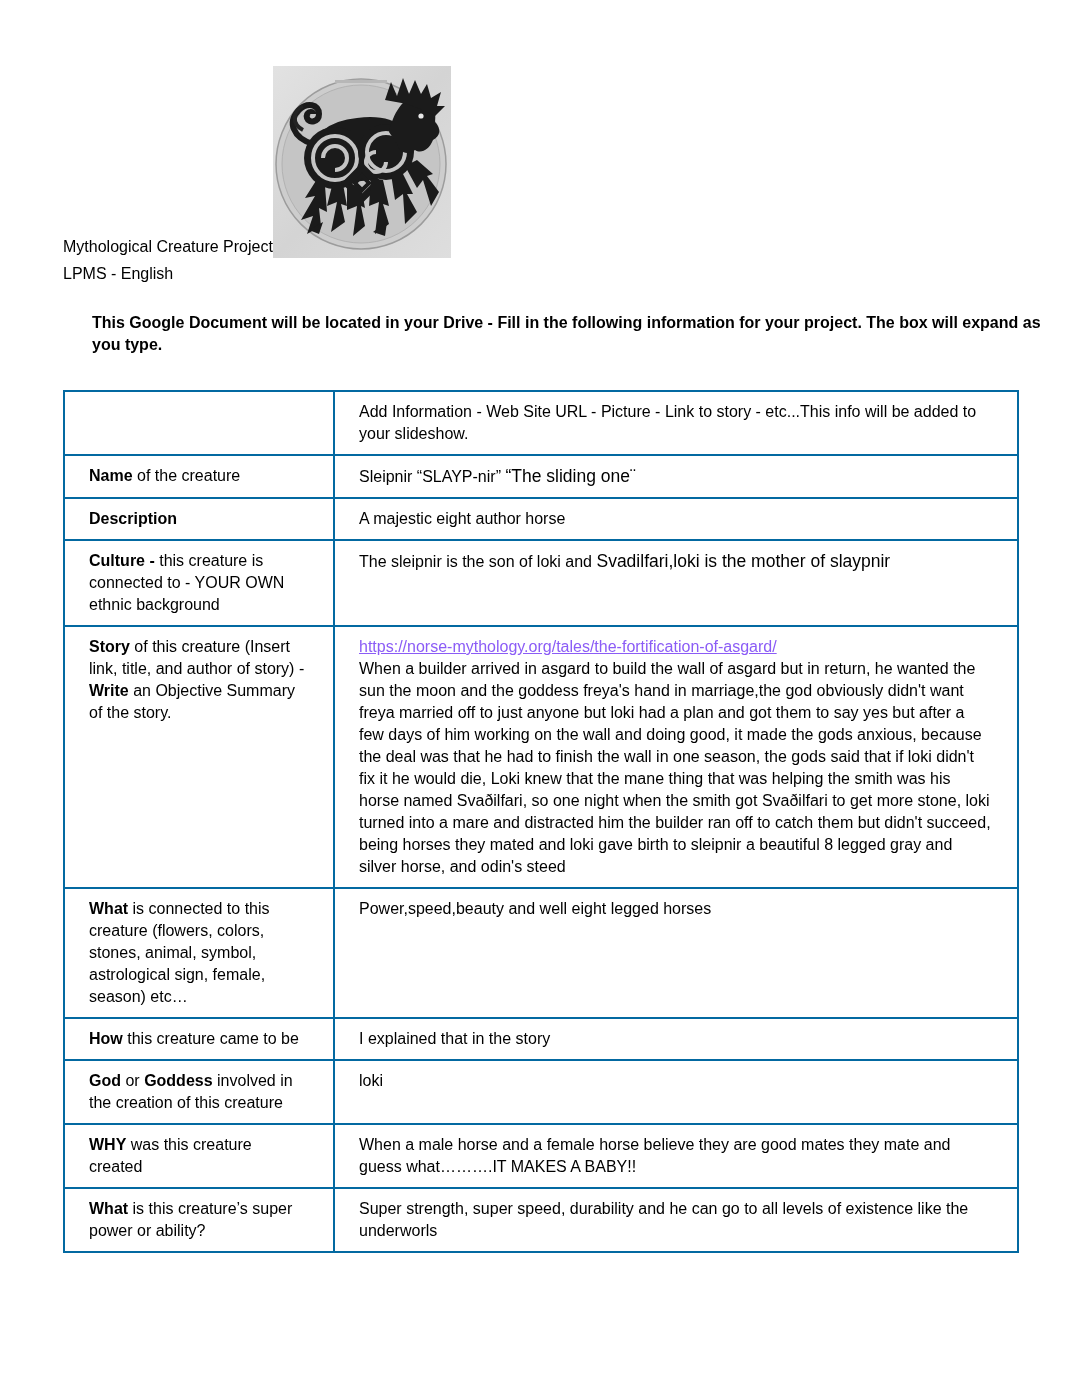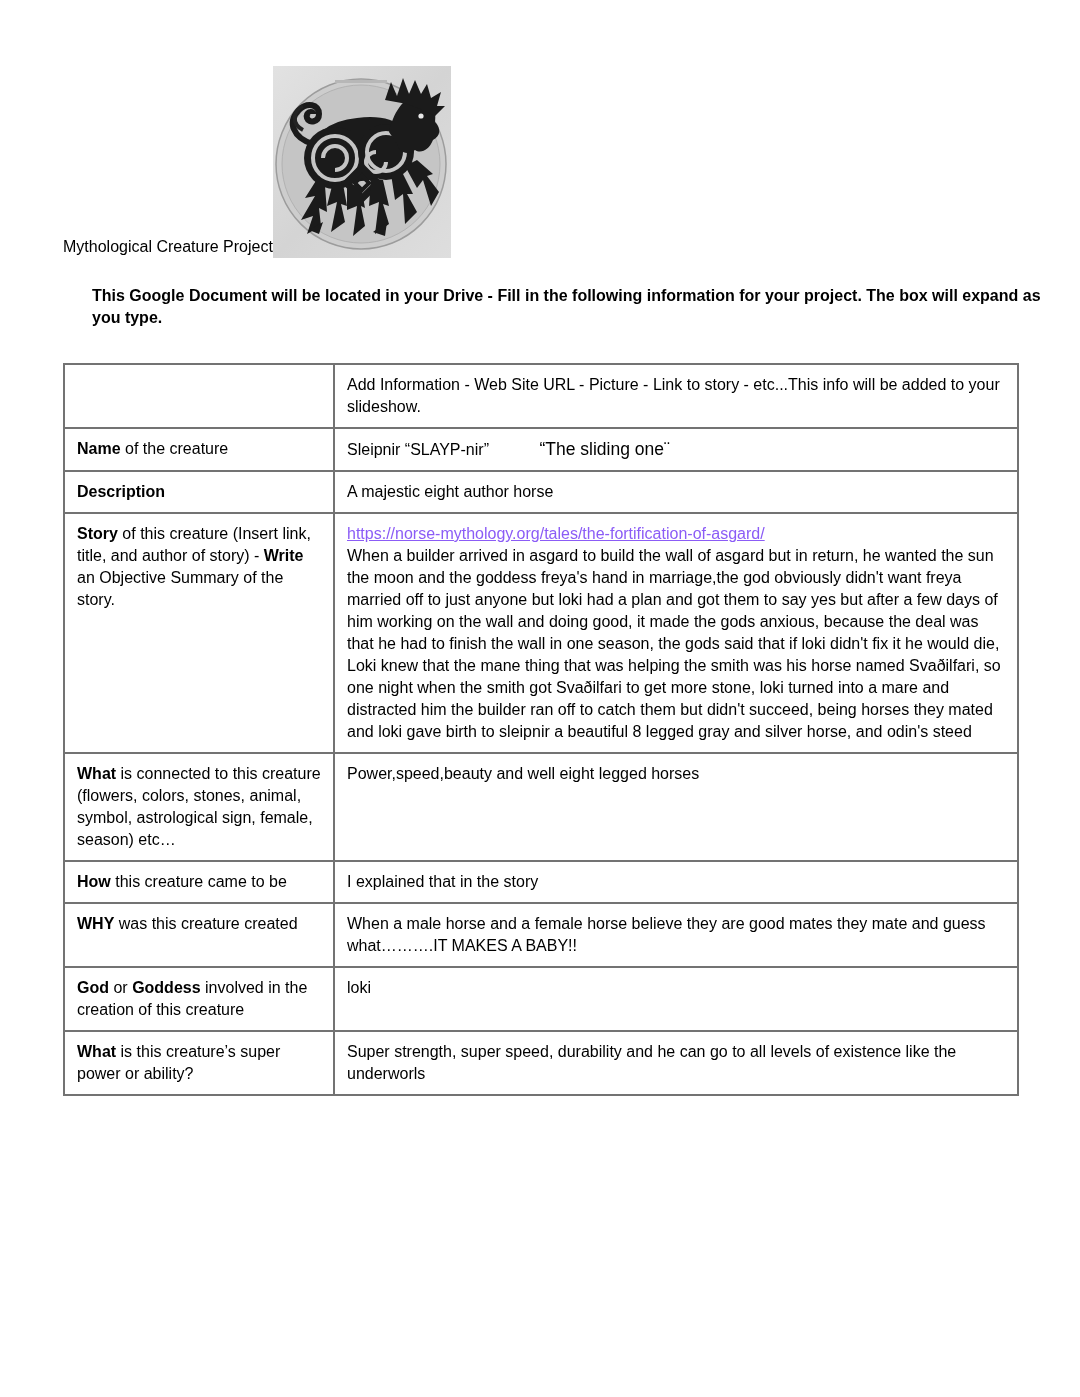--- a/index.html
+++ b/index.html
@@ -4,25 +4,25 @@
 <style>
   html,body{margin:0;padding:0;background:#ffffff;color:#000000;}
   body{font-family:"Liberation Sans","DejaVu Sans",sans-serif;font-size:16px;line-height:22px;}
   .page{width:872px;min-height:1397px;box-sizing:border-box;padding:66px 63px 60px 63px;background:#fff;}
   .title-line{display:flex;align-items:flex-end;height:192px;}
   .title-line .title-text{display:inline-block;padding-bottom:0;}
   .figure{display:inline-block;line-height:0;}
   .subtitle{margin-top:5px;}
   .intro{margin-top:27px;font-weight:bold;width:957px;margin-left:29px;}
   table.info{border-collapse:collapse;width:954px;margin-top:34px;table-layout:fixed;}
-  table.info td{border:2px solid #737373;vertical-align:top;padding:9px 12px;word-wrap:break-word;}
+  table.info td{border:2px solid #0369a1;vertical-align:top;padding:9px 24px;word-wrap:break-word;}
   td.label-cell{}
   td.value-cell{}
   .b{font-weight:bold;}
-  .lg{font-size:17.5px;margin-left:46px;}
+  .lg{font-size:17.5px;}
   a{color:#8b5cf6;text-decoration:underline;cursor:pointer;}
   .para{min-height:22px;}
 </style>
 </head>
 <body>
 
 <div class="page">
 
   <div class="title-line">
     <span class="title-text">Mythological Creature Project</span>
@@ -71,20 +71,21 @@
 
           <path d="M36 164 L50 156 L46 168 Z"></path>
             <path d="M100 166 L114 156 L112 170 Z"></path>
         </g>
 
         <rect x="62" y="14" width="52" height="3" fill="#b7b7b7"></rect>
       </svg>
     </span>
   </div>
 
+  <div class="subtitle">LPMS - English</div>
 
   <div class="intro">This Google Document will be located in your Drive - Fill in the following information for your project. The box will expand as you type.</div>
 
   <table class="info">
     <colgroup>
         <col style="width:270px">
         <col style="width:684px">
       </colgroup>
     <tbody>
         <tr>
@@ -99,48 +100,54 @@
             <div class="para"><span>Sleipnir “SLAYP-nir” </span><span class="lg">“The sliding one¨</span></div>
           </td>
         </tr>
         <tr>
           <td class="label-cell"><span class="b">Description</span></td>
           <td class="value-cell">
             <div class="para"><span>A majestic eight author horse</span></div>
           </td>
         </tr>
         <tr>
+          <td class="label-cell"><span class="b">Culture - </span><span> this creature is connected to - YOUR OWN ethnic background</span></td>
+          <td class="value-cell">
+            <div class="para"><span>The sleipnir is the son of loki and </span><span class="lg">Svadilfari,loki is the mother of slaypnir</span></div>
+          </td>
+        </tr>
+        <tr>
           <td class="label-cell"><span class="b">Story</span><span> of this creature (Insert link, title, and author of story) - </span><span class="b">Write</span><span> an Objective Summary of the story.</span></td>
           <td class="value-cell">
             <div class="para"><a href="#">https://norse-mythology.org/tales/the-fortification-of-asgard/</a></div>
             <div class="para"><span>When a builder arrived in asgard to build the wall of asgard but in return, he wanted the sun the moon and the goddess freya's hand in marriage,the god obviously didn't want freya married off to just anyone but loki had a plan and got them to say yes but after a few days of him working on the wall and doing good, it made the gods anxious, because the deal was that he had to finish the wall in one season, the gods said that if loki didn't fix it he would die, Loki knew that the mane thing that was helping the smith was his horse named Svaðilfari, so one night when the smith got Svaðilfari to get more stone, loki turned into a mare and distracted him the builder ran off to catch them but didn't succeed, being horses they mated and loki gave birth to sleipnir a beautiful 8 legged gray and silver horse, and odin's steed</span></div>
           </td>
         </tr>
         <tr>
           <td class="label-cell"><span class="b">What</span><span> is connected to this creature (flowers, colors, stones, animal, symbol, astrological sign, female, season) etc…</span></td>
           <td class="value-cell">
             <div class="para"><span>Power,speed,beauty and well eight legged horses</span></div>
           </td>
         </tr>
         <tr>
           <td class="label-cell"><span class="b">How</span><span> this creature came to be</span></td>
           <td class="value-cell">
             <div class="para"><span>I explained that in the story</span></div>
           </td>
         </tr>
         <tr>
+          <td class="label-cell"><span class="b">God</span><span> or </span><span class="b">Goddess</span><span> involved in the creation of this creature</span></td>
+          <td class="value-cell">
+            <div class="para"><span>loki</span></div>
+          </td>
+        </tr>
+        <tr>
           <td class="label-cell"><span class="b">WHY</span><span> was this creature created</span></td>
           <td class="value-cell">
             <div class="para"><span>When a male horse and a female horse believe they are good mates they mate and guess what……….IT MAKES A BABY!!</span></div>
-          </td>
-        </tr>
-        <tr>
-          <td class="label-cell"><span class="b">God</span><span> or </span><span class="b">Goddess</span><span> involved in the creation of this creature</span></td>
-          <td class="value-cell">
-            <div class="para"><span>loki</span></div>
           </td>
         </tr>
         <tr>
           <td class="label-cell"><span class="b">What</span><span> is this creature’s super power or ability?</span></td>
           <td class="value-cell">
             <div class="para"><span>Super strength, super speed, durability and he can go to all levels of existence like the underworls</span></div>
           </td>
         </tr>
       </tbody>
   </table>

